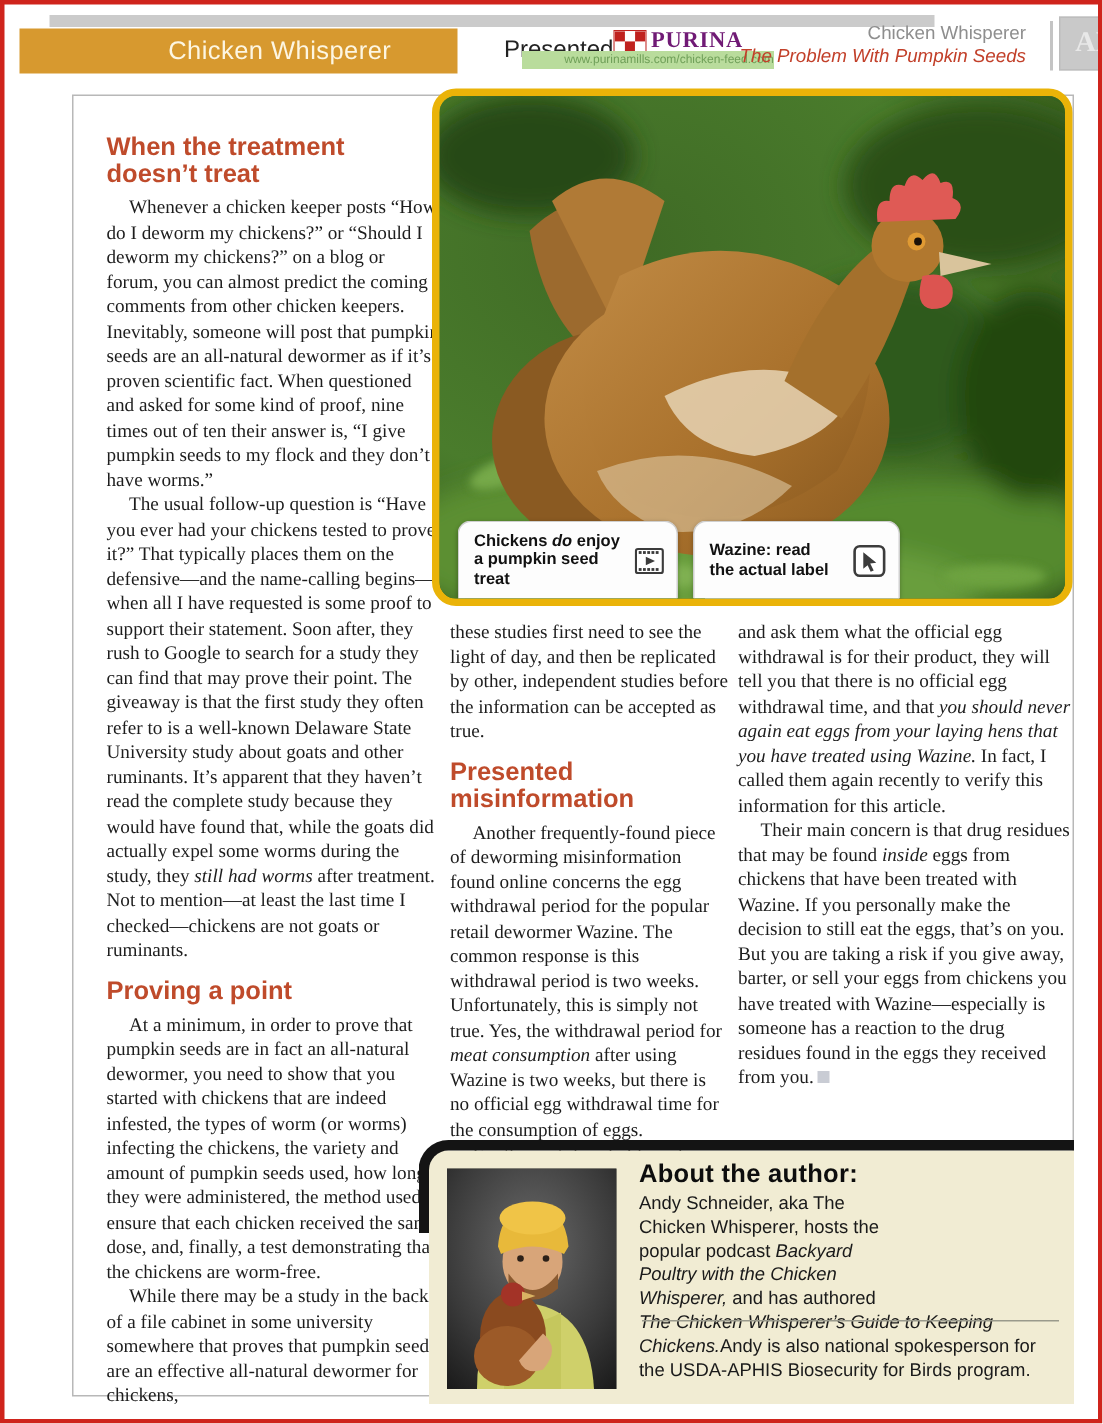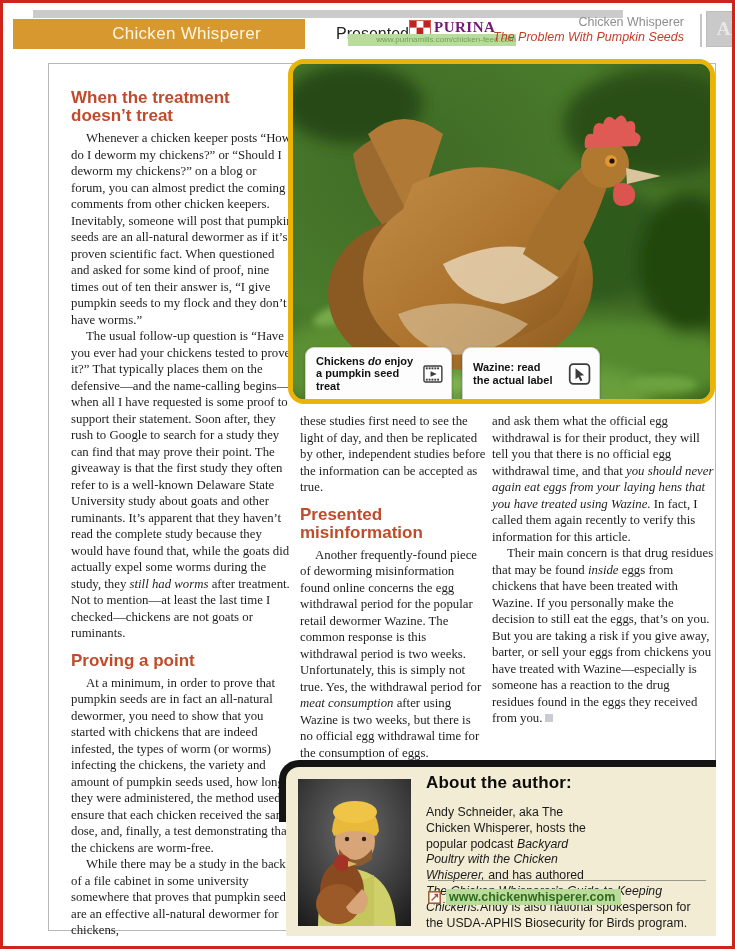--- a/index.html
+++ b/index.html
@@ -62,21 +62,21 @@
 
   
   .aboutbox { position:absolute; left:283px; top:764px; width:430px; height:169px;
               background:#f1ecd3; }
   .about-bracket { position:absolute; left:-7px; top:-7px; width:437px; height:62px;
                    border-top:7px solid #141414; border-left:7px solid #141414;
                    border-top-left-radius:20px; pointer-events:none; }
   .authorphoto { position:absolute; left:12px; top:12px; width:113px; height:147px;
                  background:#222; overflow:hidden; }
   .abouttext { position:absolute; left:140px; top:6px; width:283px; }
-  .abouttext h2 { font-size:17px; color:#0d0d0d; letter-spacing:.2px; margin-bottom:12px; }
+  .abouttext h2 { font-size:17px; color:#0d0d0d; letter-spacing:.2px; margin-bottom:2px; }
   .abouttext .body { font-size:12.3px; line-height:15.8px; color:#1a1a1a; }
   .logo-spacer { float:right; width:104px; height:66px; }
   .about-divider { position:absolute; left:142px; top:113px; width:278px; height:1px; background:#9a9a8c; }
   .about-link { position:absolute; left:142px; top:122px; display:flex; align-items:center; gap:5px; cursor:pointer; }
   .about-link .hl { background:#b9dc9c; padding:1px 6px 1px 3px; font-size:12.5px;
                     font-weight:bold; color:#2f6b1d; }
 </style>
 </head>
 <body>
 
@@ -247,22 +247,15 @@
       </svg>
     </div>
 
     <div class="abouttext">
       <h2>About the author:</h2>
       <div class="body"><div class="logo-spacer"></div><span><span>Andy Schneider, aka The Chicken Whisperer, hosts the popular podcast </span><span class="i">Backyard Poultry with the Chicken Whisperer,</span><span> and has authored </span><span class="i">The Chicken Whisperer’s Guide to Keeping Chickens.</span><span>Andy is also national spokesperson for the USDA-APHIS Biosecurity for Birds program.</span></span></div>
     </div>
 
     <div class="about-divider"></div>
 
-    <div class="about-link">
-      <svg width="13" height="13" viewBox="0 0 13 13">
-        <rect x=".8" y=".8" width="11.4" height="11.4" fill="#fff" stroke="#a05a2a" stroke-width="1.5"></rect>
-        <path d="M3.5 9.5 L9.5 3.5 M6.5 3.5 L9.5 3.5 L9.5 6.5" stroke="#a05a2a" stroke-width="1.4" fill="none"></path>
-      </svg>
-      <span class="hl">www.chickenwhisperer.com</span>
-    </div>
   </div>
 
 </div>
 
 </body></html>

